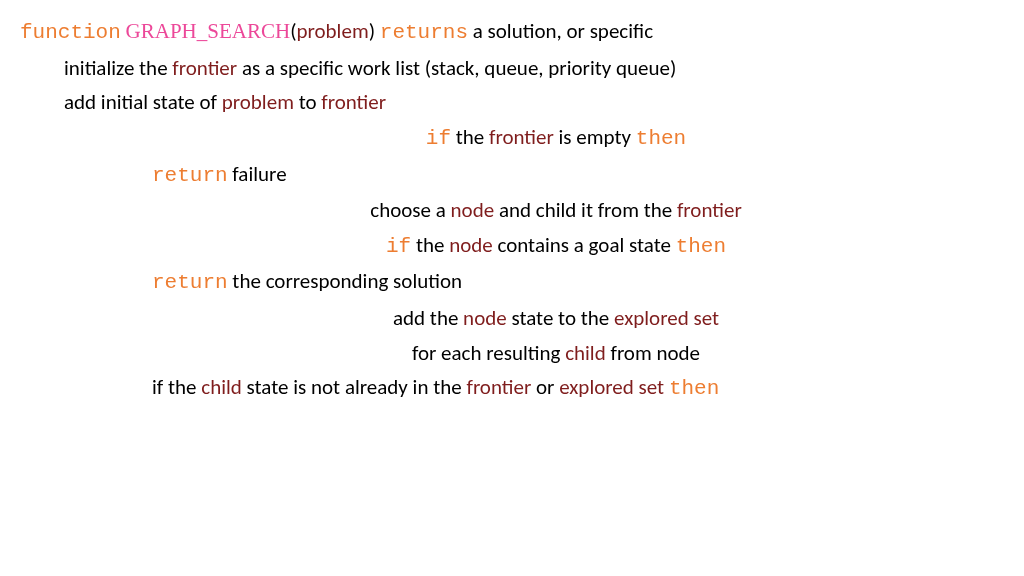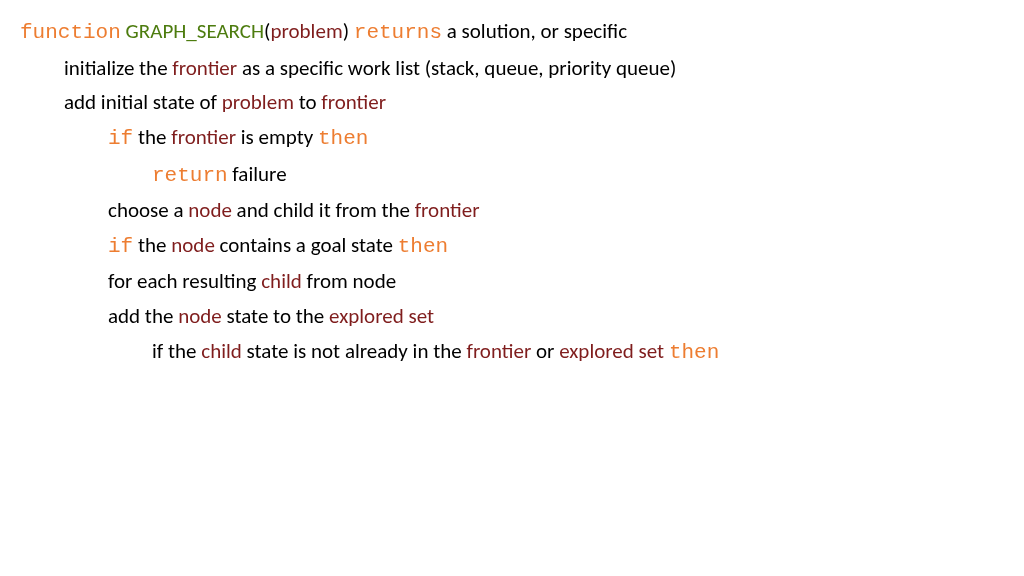--- a/index.html
+++ b/index.html
@@ -11,25 +11,25 @@
       width: 1024px;
       height: 576px;
       background: #ffffff;
       font-family: Calibri, "Segoe UI", Arial, sans-serif;
       font-size: 21px;
       color: #000000;
       padding: 14px 20px;
       line-height: 1.65;
     }
     .indent-1 { padding-left: 44px; }
-    .indent-2 { padding-left: 88px; }
+    .indent-2 { padding-left: 88px; text-align: center; }
     .indent-3 { padding-left: 132px; }
     .indent-4 { padding-left: 176px; }
     .kw-orange { color: #ed7d31; font-family: Liberation Mono, monospace; }
-    .kw-green { color: #4d7c0f; }
+    .kw-green { color: #ec4899; font-family: Liberation Serif, serif; }
     .kw-blue { color: #7f1d1d; }
     .line { white-space: nowrap; }
   </style>
 </head>
 <body>
 
 <div class="pseudocode">
 
   <div class="line">
     <span class="kw-orange">function</span><span> </span><span class="kw-green">GRAPH_SEARCH</span><span>(</span><span class="kw-blue">problem</span><span>)</span><span> </span><span class="kw-orange">returns</span><span> a solution, or specific</span>
@@ -54,27 +54,30 @@
   </div>
 
   <div class="line indent-2">
     <span>choose a </span><span class="kw-blue">node</span><span> and child it from the </span><span class="kw-blue">frontier</span>
   </div>
 
   <div class="line indent-2">
     <span class="kw-orange">if</span><span> the </span><span class="kw-blue">node</span><span> contains a goal state </span><span class="kw-orange">then</span>
   </div>
 
-
-  <div class="line indent-2">
-    <span>for each resulting </span><span class="kw-blue">child</span><span> from node</span>
+  <div class="line indent-3">
+    <span class="kw-orange">return</span><span> the corresponding solution</span>
   </div>
 
   <div class="line indent-2">
     <span>add the </span><span class="kw-blue">node</span><span> state to the </span><span class="kw-blue">explored set</span>
+  </div>
+
+  <div class="line indent-2">
+    <span>for each resulting </span><span class="kw-blue">child</span><span> from node</span>
   </div>
 
   <div class="line indent-3">
     <span>if the </span><span class="kw-blue">child</span><span> state is not already in the </span><span class="kw-blue">frontier</span><span> or </span><span class="kw-blue">explored set</span><span> </span><span class="kw-orange">then</span>
   </div>
 
 
 </div>
 
 </body></html>

